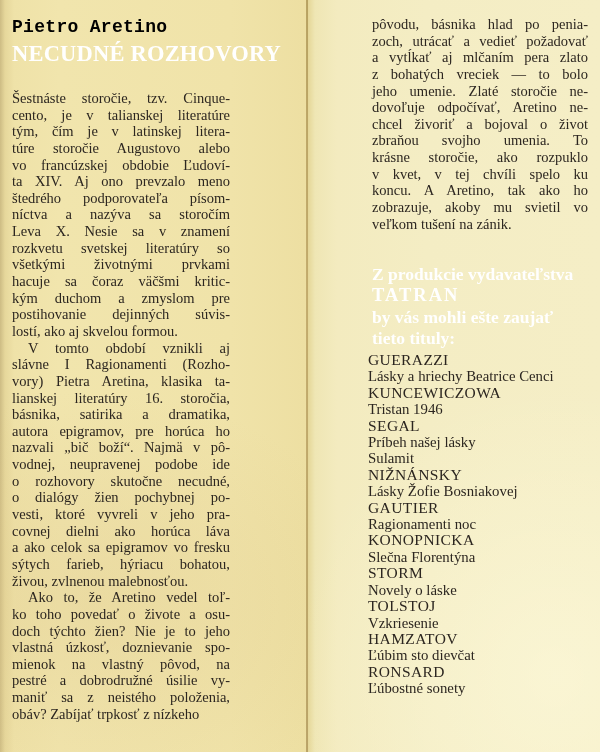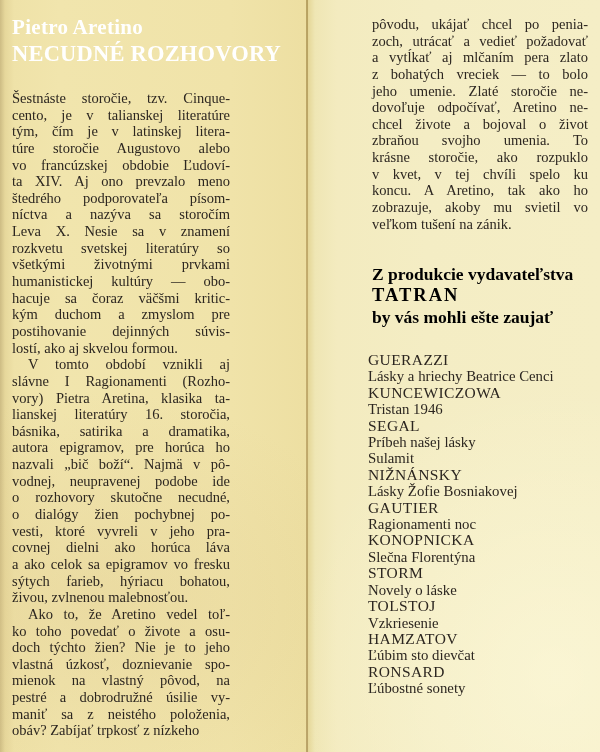--- a/index.html
+++ b/index.html
@@ -34,24 +34,25 @@
     background: linear-gradient(to bottom, #a8904f, #b79d5e 40%, #ab9257);
     opacity: 0.75;
   }
   .left-content {
     position: absolute;
     left: 12px; top: 14px;
     width: 218px;
   }
   .author-line {
     font-weight: bold;
-    font-size: 21px;
+    font-size: 18px;
     line-height: 26px;
-    color: #ffffff;
+    color: #000000;
     letter-spacing: 0.3px;
+    font-family: Liberation Mono, monospace;
   }
   .book-main-title {
     font-weight: bold;
     font-size: 22.5px;
     line-height: 27px;
     color: #ffffff;
     letter-spacing: 0.2px;
     white-space: nowrap;
   }
   .body-block { margin-top: 23px; }
@@ -69,21 +70,21 @@
   .right-body {
     position: absolute;
     left: 372px; top: 16px;
     width: 216px;
   }
   .catalog-header {
     position: absolute;
     left: 372px; top: 264px;
     width: 222px;
     font-weight: bold;
-    color: #000000;
+    color: #ffffff;
   }
   .cat-line {
     font-size: 17.5px;
     line-height: 21.3px;
     white-space: nowrap;
   }
   .catalog-header .cat-line:nth-child(2) { letter-spacing: 2px; font-size: 18.5px; }
   .book-list {
     position: absolute;
     left: 368px; top: 352px;
@@ -117,21 +118,20 @@
         <div class="line">cento, je v talianskej literatúre</div>
         <div class="line">tým, čím je v latinskej litera-</div>
         <div class="line">túre storočie Augustovo alebo</div>
         <div class="line">vo francúzskej obdobie Ľudoví-</div>
         <div class="line">ta XIV. Aj ono prevzalo meno</div>
         <div class="line">štedrého podporovateľa písom-</div>
         <div class="line">níctva a nazýva sa storočím</div>
         <div class="line">Leva X. Nesie sa v znamení</div>
         <div class="line">rozkvetu svetskej literatúry so</div>
         <div class="line">všetkými životnými prvkami</div>
-        <div class="line">humanistickej kultúry — obo-</div>
         <div class="line">hacuje sa čoraz väčšmi kritic-</div>
         <div class="line">kým duchom a zmyslom pre</div>
         <div class="line">postihovanie dejinných súvis-</div>
         <div class="line last">lostí, ako aj skvelou formou.</div>
         <div class="line indent">V tomto období vznikli aj</div>
         <div class="line">slávne I Ragionamenti (Rozho-</div>
         <div class="line">vory) Pietra Aretina, klasika ta-</div>
         <div class="line">lianskej literatúry 16. storočia,</div>
         <div class="line">básnika, satirika a dramatika,</div>
         <div class="line">autora epigramov, pre horúca ho</div>
@@ -149,39 +149,40 @@
         <div class="line">doch týchto žien? Nie je to jeho</div>
         <div class="line">vlastná úzkosť, doznievanie spo-</div>
         <div class="line">mienok na vlastný pôvod, na</div>
         <div class="line">pestré a dobrodružné úsilie vy-</div>
         <div class="line">maniť sa z neistého položenia,</div>
         <div class="line last">obáv? Zabíjať trpkosť z nízkeho</div>
       </div>
   </div>
 
   <div class="right-body">
-      <div class="line">pôvodu, ukájať chcel po penia-</div>
+      <div class="line">pôvodu, básnika hlad po penia-</div>
       <div class="line">zoch, utrácať a vedieť požadovať</div>
       <div class="line">a vytĺkať aj mlčaním pera zlato</div>
       <div class="line">z bohatých vreciek — to bolo</div>
       <div class="line">jeho umenie. Zlaté storočie ne-</div>
       <div class="line">dovoľuje odpočívať, Aretino ne-</div>
-      <div class="line">chcel živote a bojoval o život</div>
+      <div class="line">chcel živoriť a bojoval o život</div>
       <div class="line">zbraňou svojho umenia. To</div>
       <div class="line">krásne storočie, ako rozpuklo</div>
       <div class="line">v kvet, v tej chvíli spelo ku</div>
       <div class="line">koncu. A Aretino, tak ako ho</div>
       <div class="line">zobrazuje, akoby mu svietil vo</div>
       <div class="line last">veľkom tušení na zánik.</div>
     </div>
 
   <div class="catalog-header">
       <div class="cat-line">Z produkcie vydavateľstva</div>
       <div class="cat-line">TATRAN</div>
       <div class="cat-line">by vás mohli ešte zaujať</div>
+      <div class="cat-line">tieto tituly:</div>
     </div>
 
   <div class="book-list">
       <div class="book-author">GUERAZZI</div>
       <div class="book-title">Lásky a hriechy Beatrice Cenci</div>
       <div class="book-author">KUNCEWICZOWA</div>
       <div class="book-title">Tristan 1946</div>
       <div class="book-author">SEGAL</div>
       <div class="book-title">Príbeh našej lásky</div>
       <div class="book-title">Sulamit</div>

